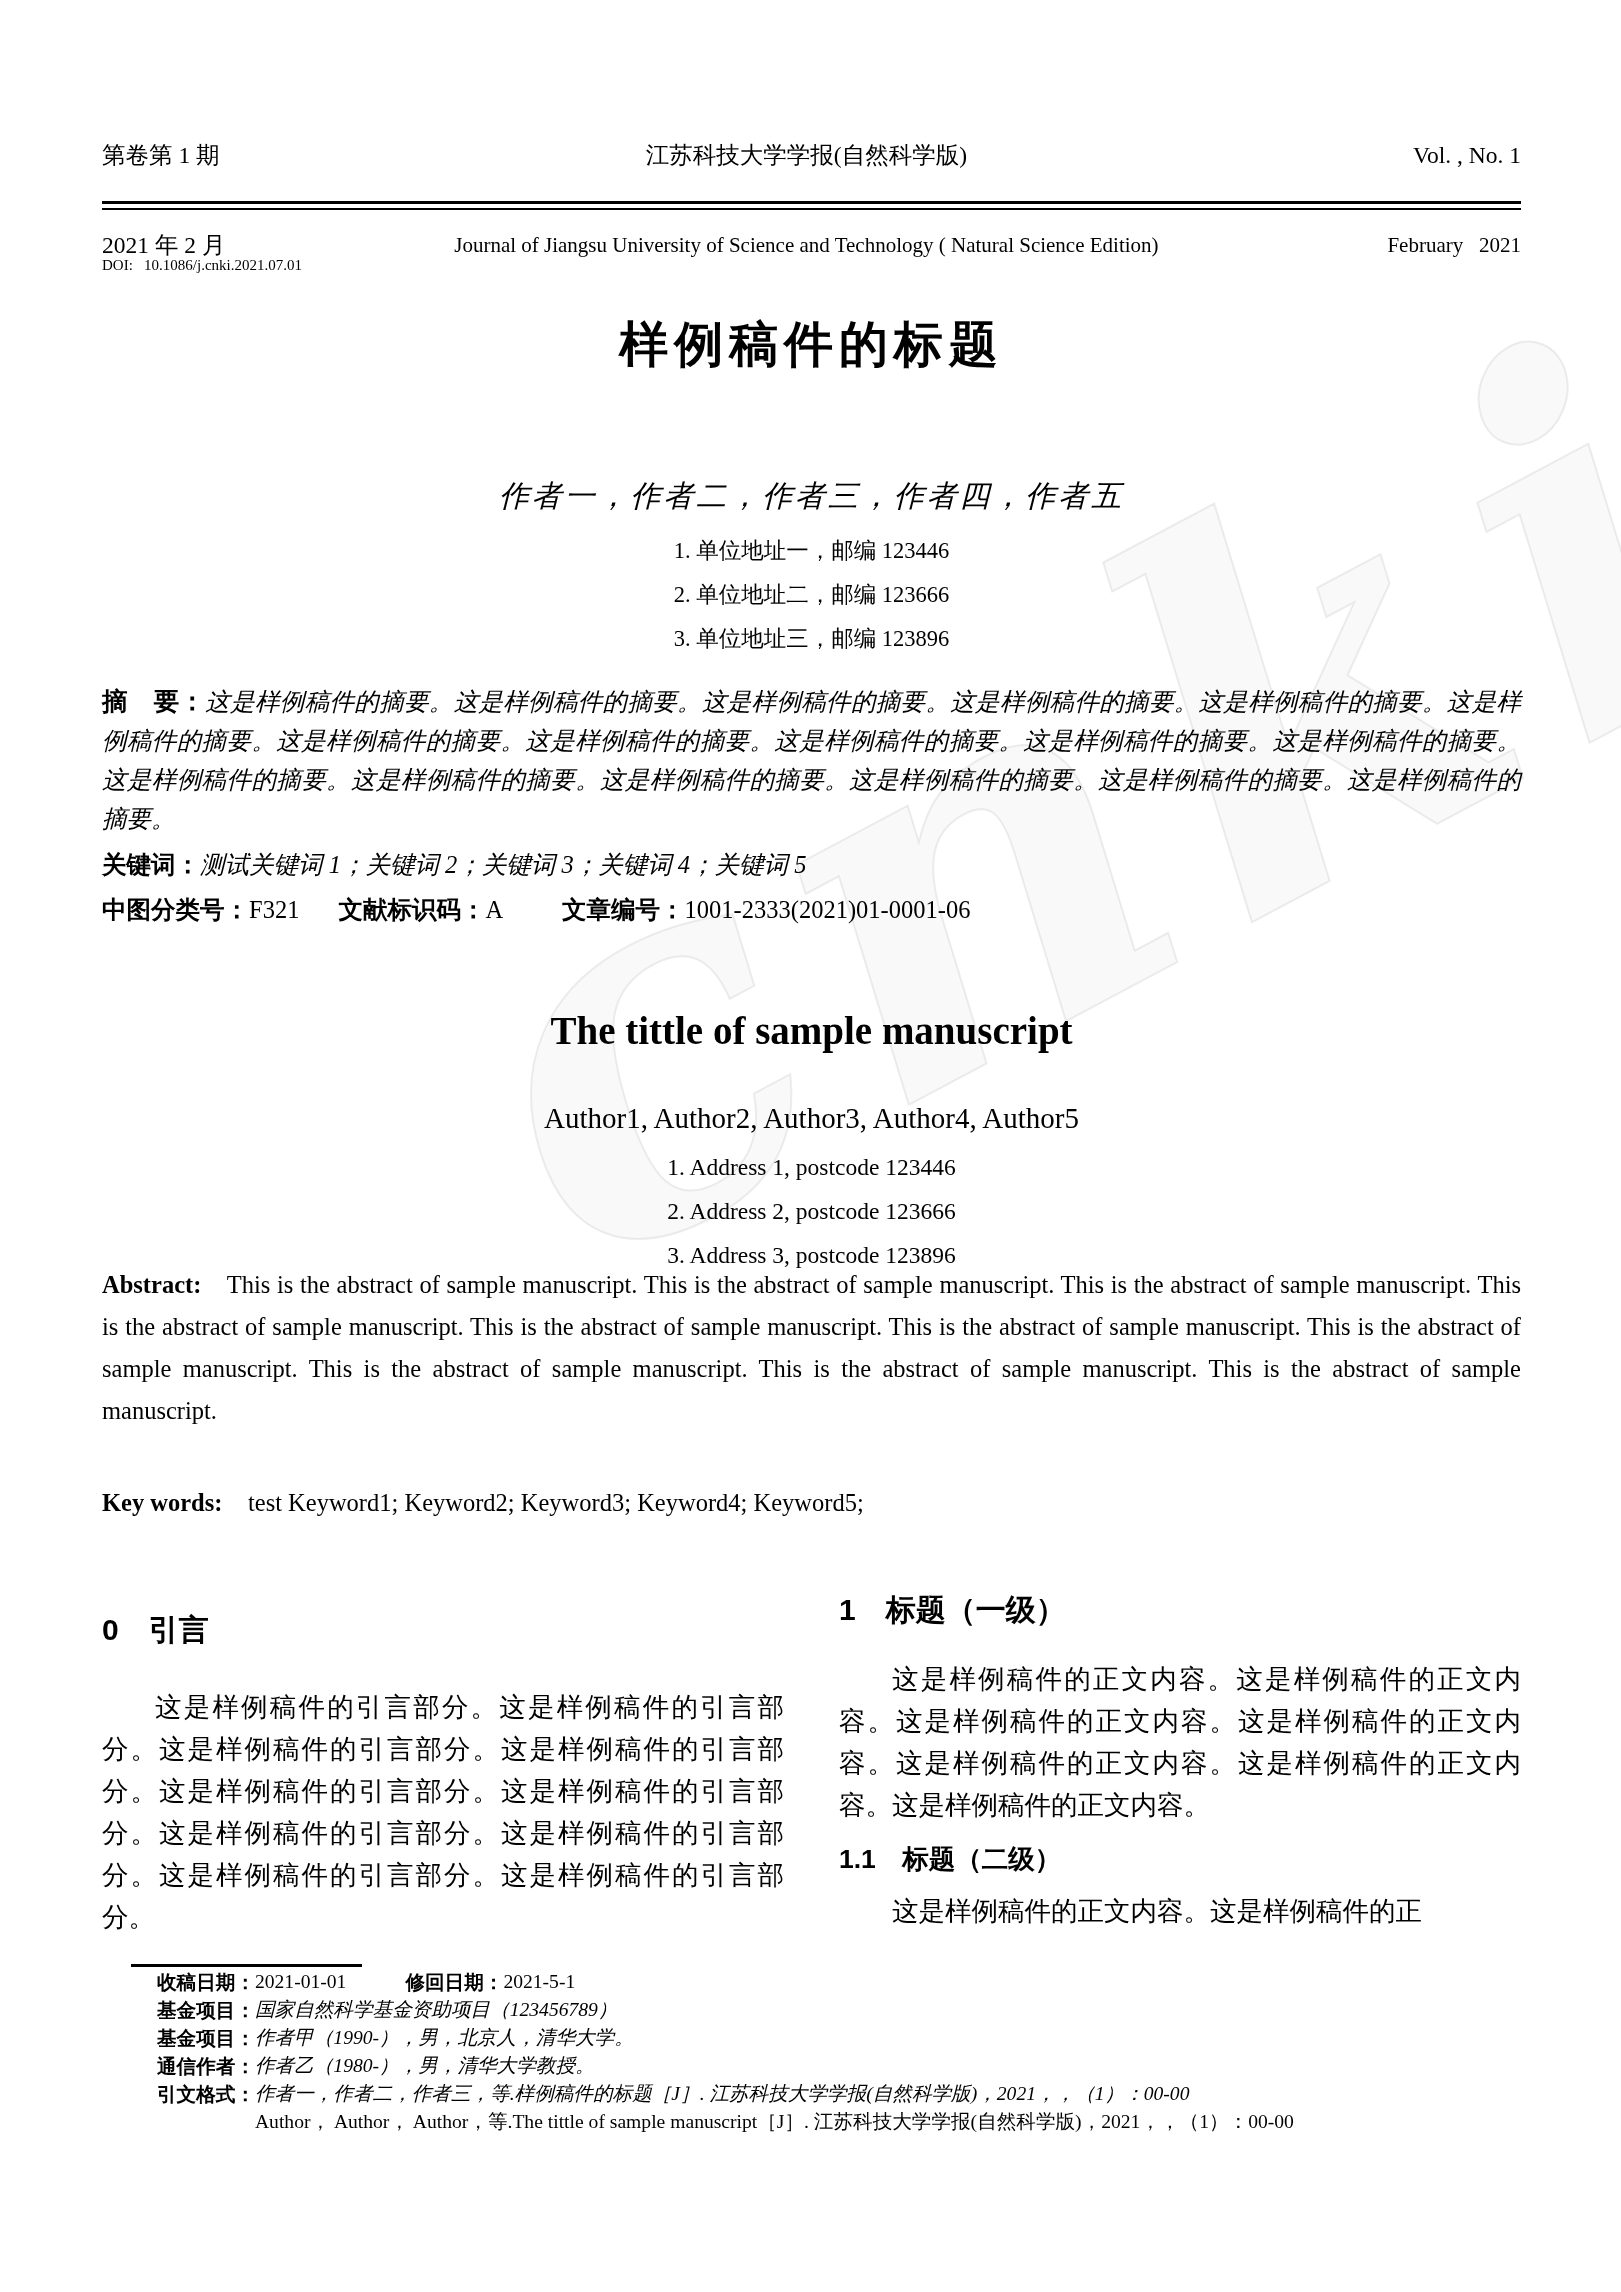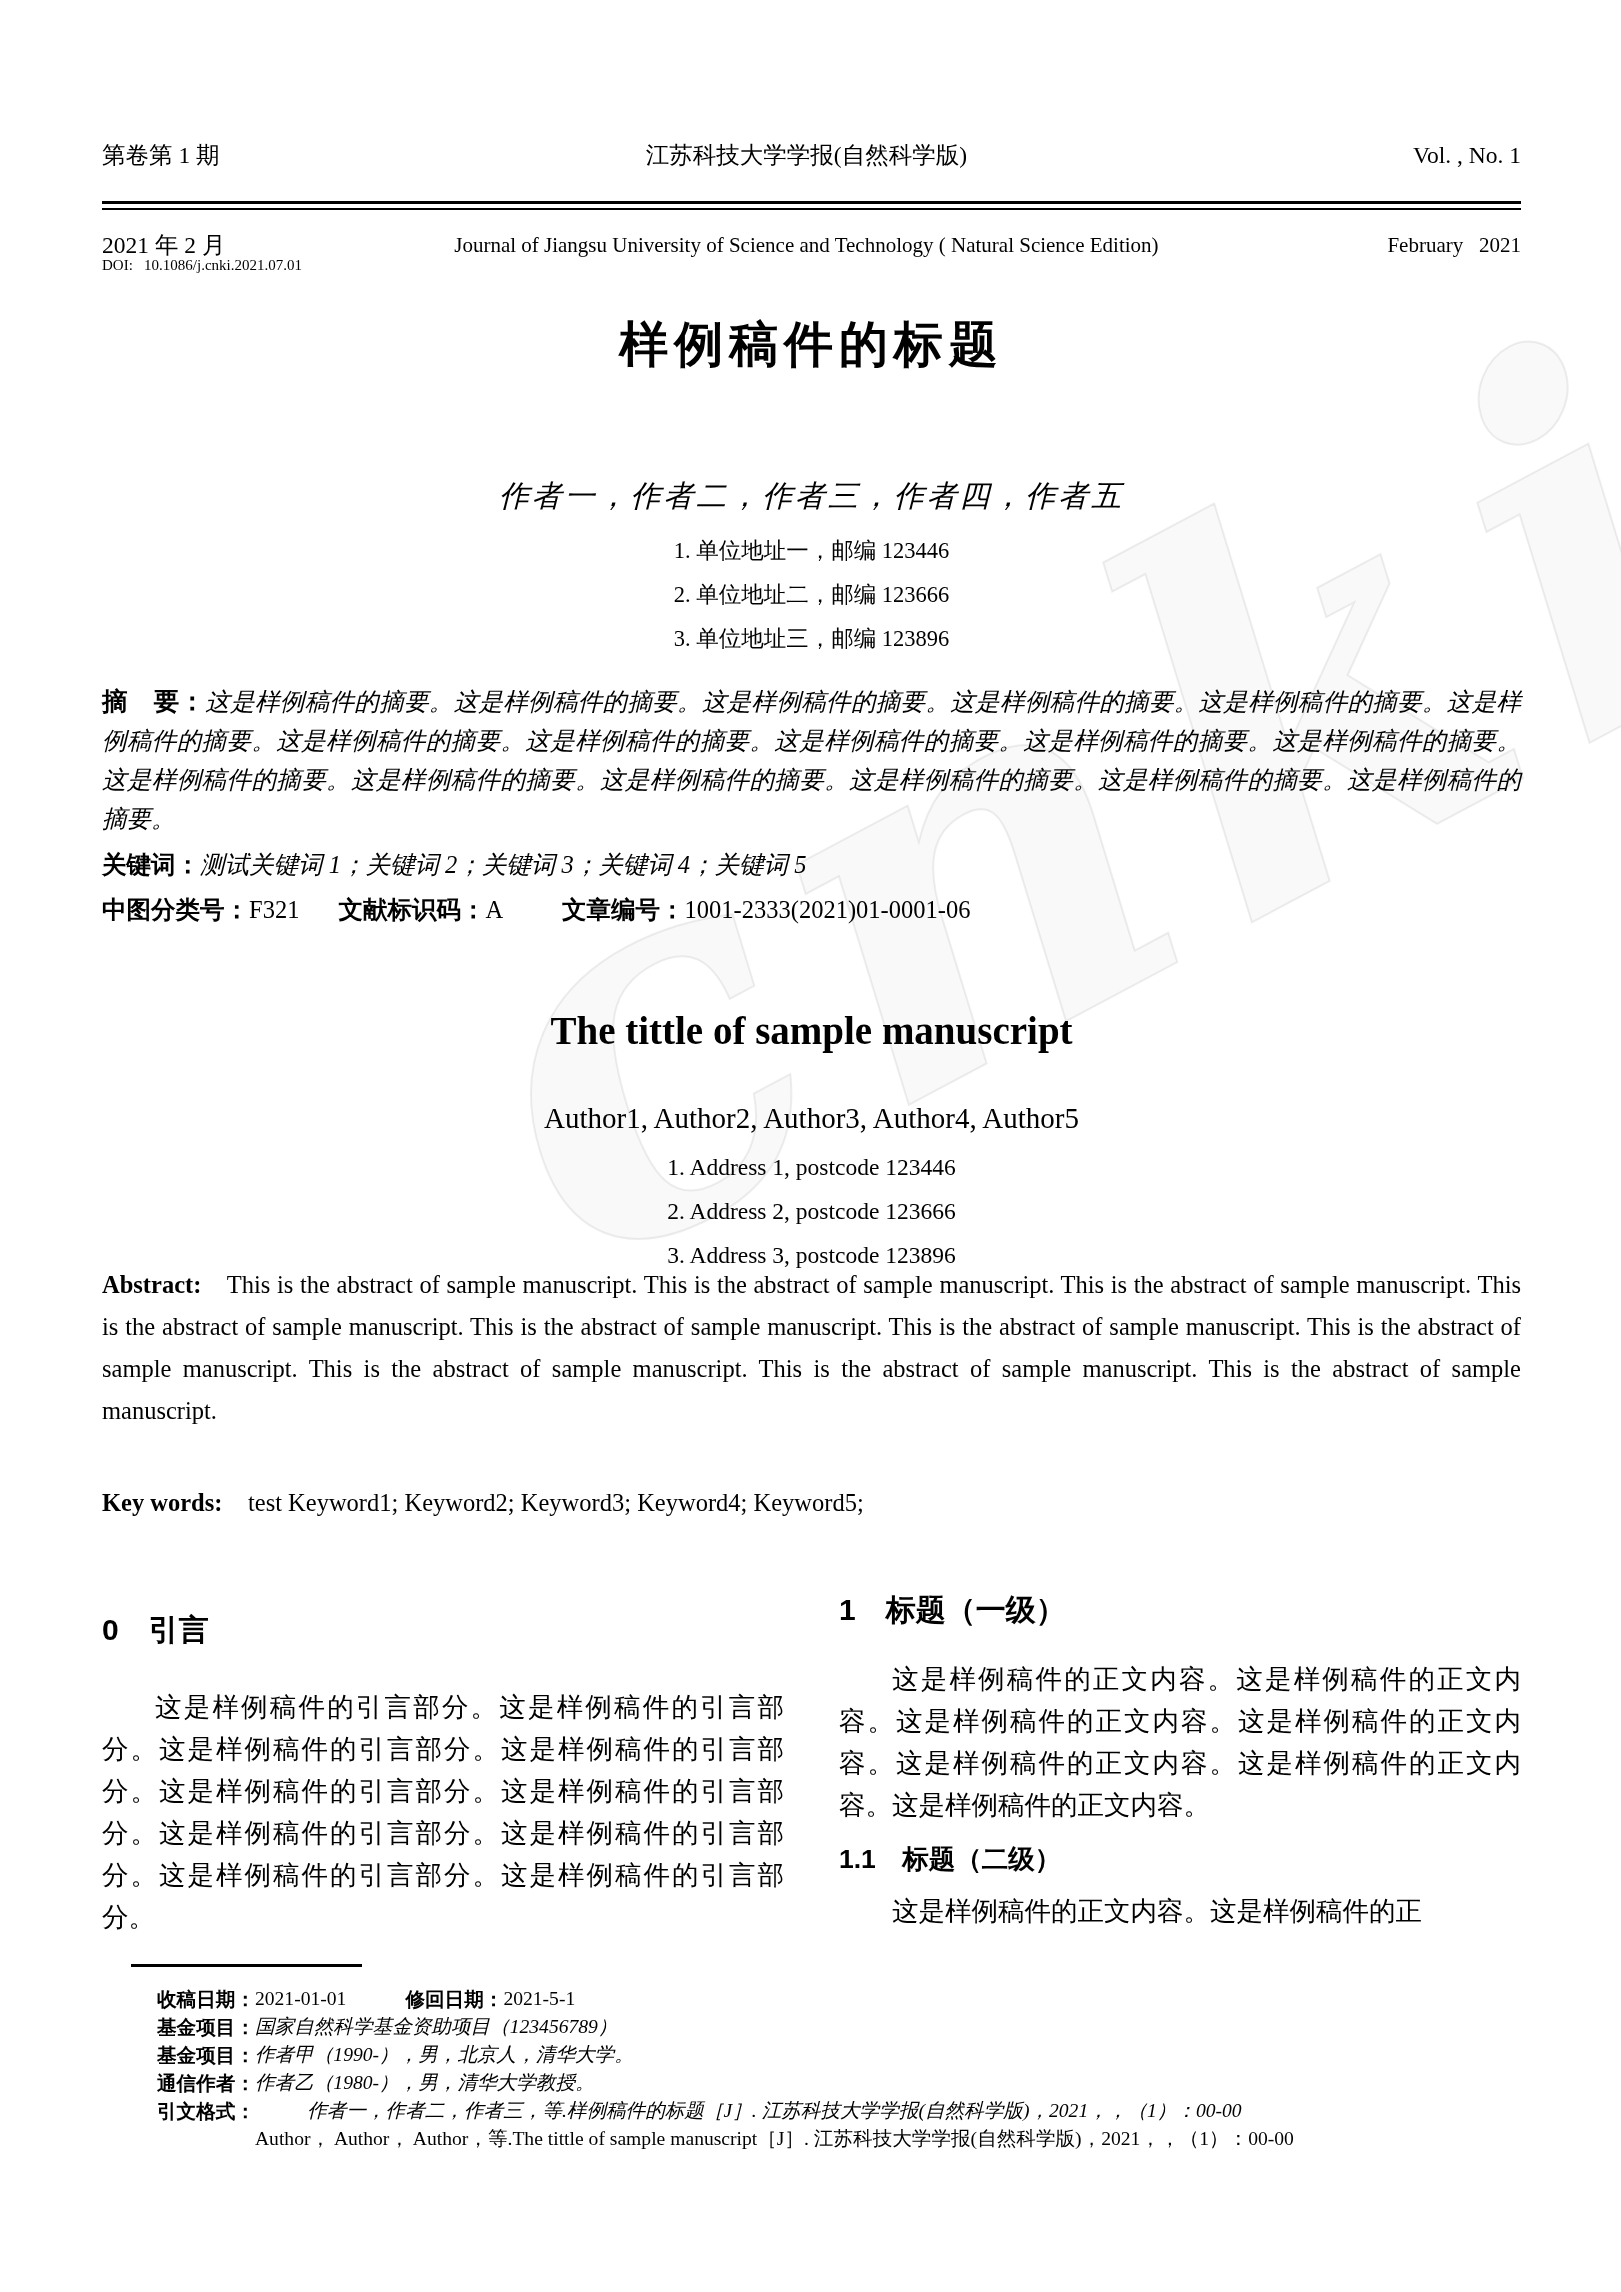--- a/index.html
+++ b/index.html
@@ -76,21 +76,21 @@
     font-family:"Liberation Sans","DejaVu Sans",sans-serif; text-align:left;
   }
   .body-para { margin:0; text-indent:2em; }
   .col-left .body-para { margin-top:35px; }
   .col-right .body-para-first { margin-top:27.4px; }
   .col-right .body-para-sub { margin-top:11px; }
 
   
   .footnote { top:1964px; font-size:19.6px; }
   .fn-rule { width:231px; margin-left:29px; border-top:3.9px solid #000; height:0; }
-  .fn-lines { margin-top:18px; padding-left:55px;text-align:center; }
+  .fn-lines { margin-top:1px; padding-left:55px; }
   .fn-row { display:flex; align-items:flex-start; line-height:28px; }
   .fn-label { font-family:"Liberation Sans","DejaVu Sans",sans-serif; font-weight:bold; white-space:nowrap; }
   .fn-val { white-space:nowrap; }
   .fn-cite-vals { display:block; }
   .fn-cite-vals .cite-line { display:block; line-height:28px; }
 </style>
 </head>
 <body>
 
 <div class="page">

